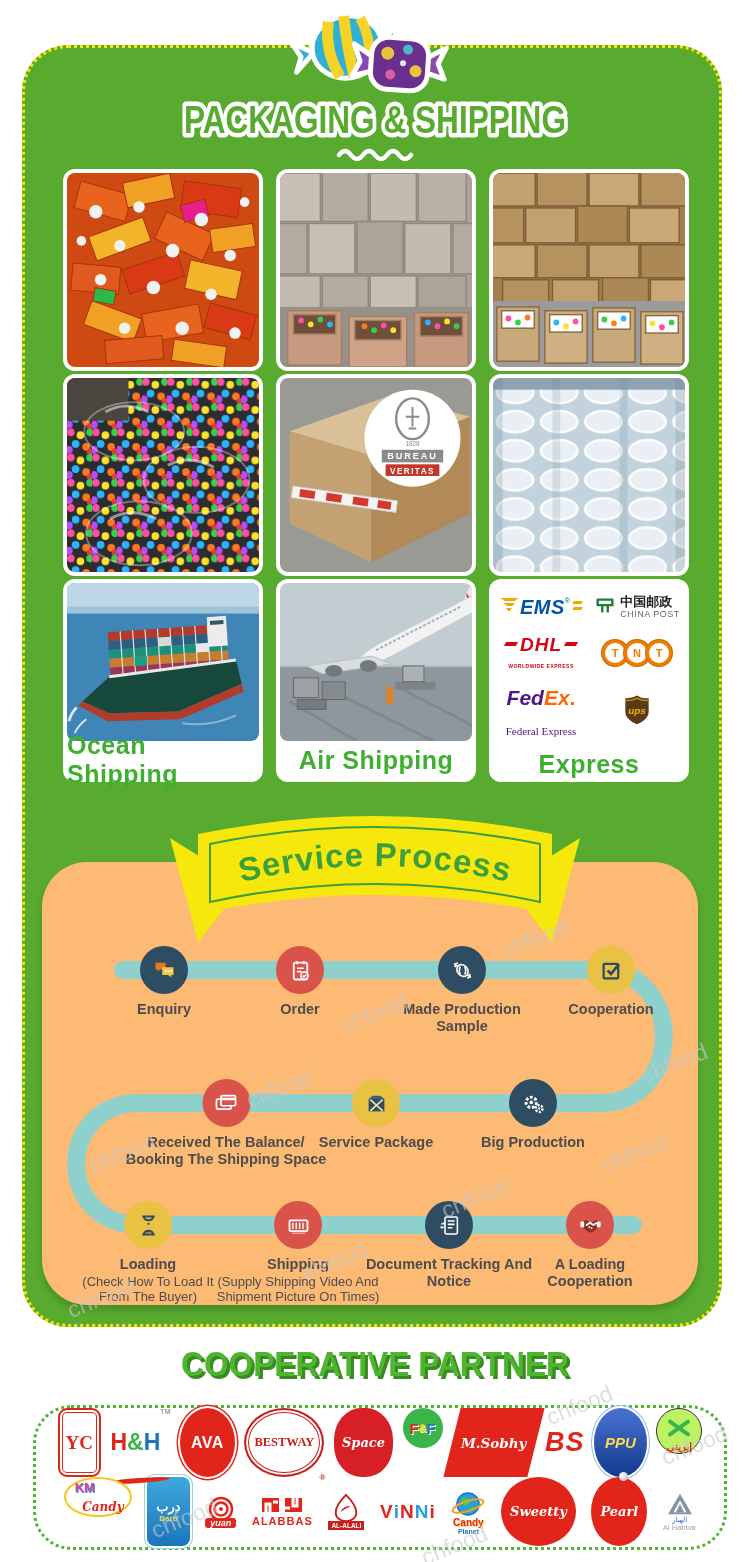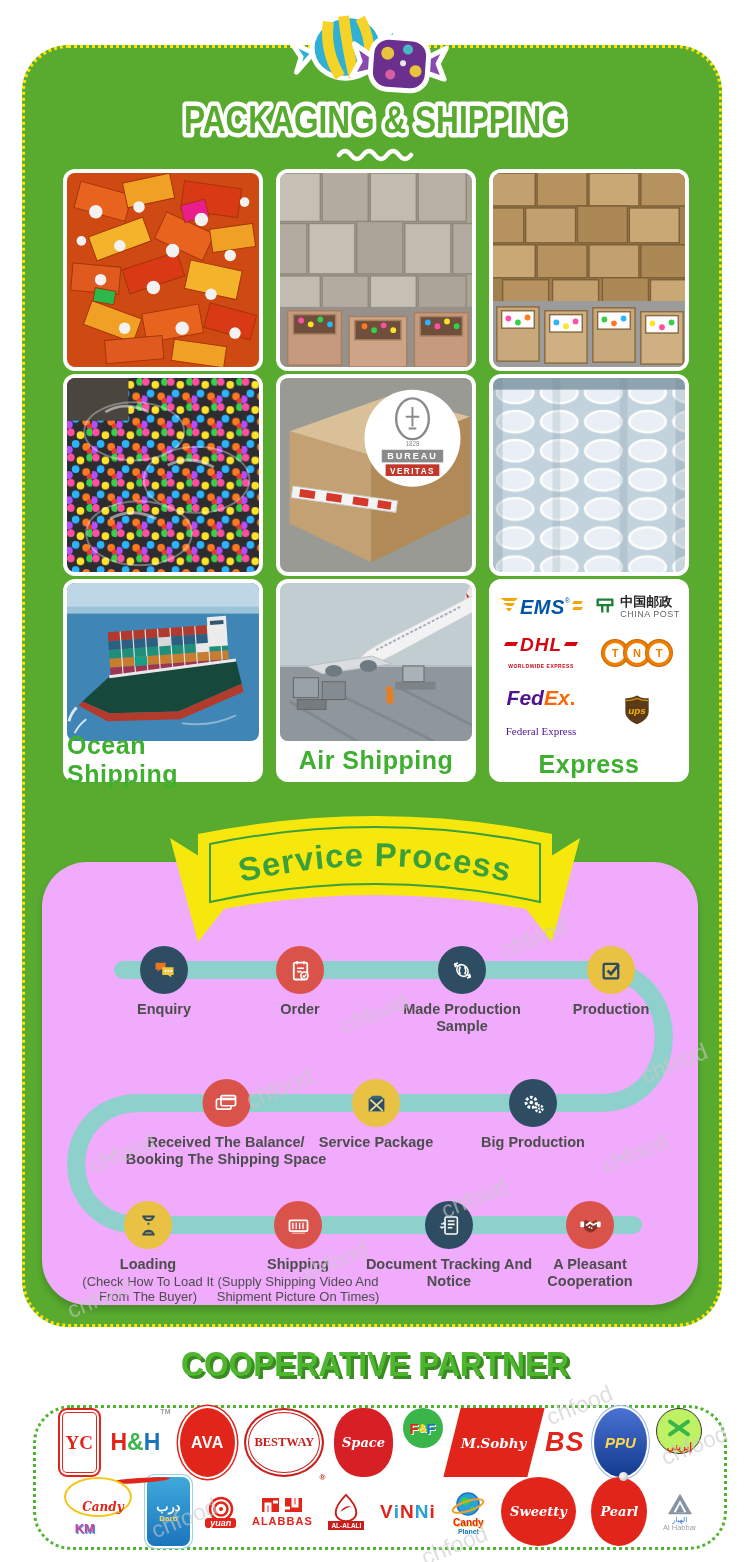--- a/index.html
+++ b/index.html
@@ -46,21 +46,21 @@
       background:#fff;box-shadow:0 0 0 1px #c96a00;}
   .tc + .tc{margin-left:-4px;}
   .fedex{text-align:center;line-height:1;}
   .fe1{color:#4d148c;font-style:italic;font-weight:bold;font-size:21px;}
   .fe2{color:#ff6600;font-style:italic;font-weight:bold;font-size:21px;}
   .fe3{color:#ff6600;font-weight:bold;font-size:21px;}
   .fes{display:block;font-size:11px;color:#4d148c;font-family:"Liberation Serif",serif;margin-top:18px;}
   
   .ribbon{position:absolute;left:168px;top:796px;width:414px;height:148px;z-index:6;}
   
-  .card{position:absolute;left:42px;top:862px;width:656px;height:443px;background:#f0abfc;
+  .card{position:absolute;left:42px;top:862px;width:656px;height:443px;background:#fdba74;
         border-radius:45px;z-index:2;box-shadow:0 5px 7px rgba(0,0,0,.18);}
   .path-svg{position:absolute;left:0;top:0;width:656px;height:443px;}
   .step{position:absolute;transform:translateX(-50%);display:flex;flex-direction:column;
         align-items:center;text-align:center;z-index:3;}
   .dot{width:48px;height:48px;border-radius:50%;display:flex;align-items:center;justify-content:center;}
   .dot svg{width:27px;height:27px;}
   .navy{background:#2e4d62;} .red{background:#d9534a;} .gold{background:#e9c243;}
   .slabel{font-size:14.5px;font-weight:bold;color:#4d4d4d;line-height:1.15;margin-top:7px;}
   .ssub{font-size:13px;color:#4d4d4d;line-height:1.15;margin-top:2px;}
   
@@ -97,21 +97,21 @@
       font-size:27px;letter-spacing:1px;}
   .ppu{background:linear-gradient(#4a72d4,#123a8c);color:#ffd84d;font-style:italic;font-weight:bold;
        font-size:15px;border-radius:50%;padding:7px 11px;box-shadow:0 0 0 2px #fff,0 0 0 3px #9db6e8;}
   .irbini{width:44px;height:44px;border-radius:50%;border:1.5px solid #333;background:#bef264;position:relative;}
   .irbini .x1,.irbini .x2{position:absolute;left:9px;top:17px;width:26px;height:4px;background:#3ab54a;border-radius:2px;}
   .irbini .x1{transform:rotate(35deg);} .irbini .x2{transform:rotate(-35deg);}
   .irbini .ar{position:absolute;bottom:1px;width:100%;text-align:center;color:#e1251b;
               font-size:10px;font-weight:bold;}
   .kmcandy{position:relative;width:64px;height:36px;border:2.5px solid #f5c518;border-radius:50%;background:#fff;}
   .kmcandy .km{position:absolute;top:1px;left:9px;font-weight:bold;font-size:13px;color:#d63fa0;
-               text-shadow:1px 1px 0 #2a9fd8;margin-top:41px;}
+               text-shadow:1px 1px 0 #2a9fd8;}
   .kmcandy .cd{position:absolute;bottom:1px;right:6px;color:#e1251b;font-family:"DejaVu Serif",serif;
                font-style:italic;font-weight:bold;font-size:12px;}
   .darb{background:linear-gradient(#3fa9db,#1b75bc);border-radius:8px;padding:4px 9px;text-align:center;
         box-shadow:0 0 0 2px #fff,0 0 0 3px #9dd0ea;}
   .darb .dar{display:block;color:#fff;font-size:13px;font-weight:bold;line-height:1.1;}
   .darb .den{display:block;color:#ffd84d;font-size:8px;font-weight:bold;}
   .yuan .t{background:#e1251b;color:#fff;font-style:italic;font-size:9px;padding:0 5px;
            border-radius:3px;margin-top:-7px;font-weight:bold;z-index:1;}
   .alabbas .al{color:#e1251b;font-weight:bold;font-size:11px;letter-spacing:1px;margin-top:1px;}
   .alalali .bx{background:#c81f1b;color:#fff;font-size:6.5px;font-weight:bold;padding:1px 3px;margin-top:-2px;}
@@ -544,21 +544,21 @@
       <div class="slabel" style="width:150px">Made Production Sample</div>
     </div>
 
     <div class="step" style="left:569px;top:84px">
       <div class="dot gold">
         <svg viewBox="0 0 24 24" fill="none" stroke="#2e4d62" stroke-width="2">
             <rect x="5" y="6" width="13" height="13" rx="1"></rect>
             <path d="M8.5 12l3 3 7-8.5" stroke-width="2.4"></path>
           </svg>
       </div>
-      <div class="slabel" style="width:120px">Production</div>
+      <div class="slabel" style="width:120px">Cooperation</div>
     </div>
 
     <div class="step" style="left:184px;top:217px">
       <div class="dot red">
         <svg viewBox="0 0 24 24" fill="none" stroke="#fff" stroke-width="1.5">
             <rect x="3.5" y="8" width="13" height="9" rx="1.5"></rect>
             <rect x="7.5" y="5" width="13" height="9" rx="1.5" fill="#d9534a"></rect>
             <path d="M7.5 8h13" stroke-width="2.2"></path>
           </svg>
       </div>
@@ -628,21 +628,21 @@
       <div class="dot red">
         <svg viewBox="0 0 24 24">
             <path d="M4 9.5L8 7l4.5 2.5L17 7l3.5 2.5-2 4.5-3.5 3-3.5 1.5-3.5-2-2.5-3z" fill="#8c2f26"></path>
             <path d="M8.5 11.5l3-2 3 2 2.5-1.5" stroke="#fff" stroke-width="1.6" fill="none" stroke-linecap="round"></path>
             <rect x="3" y="8.5" width="3.4" height="5" rx=".8" fill="#fff"></rect>
             <rect x="17.6" y="8.5" width="3.4" height="5" rx=".8" fill="#fff"></rect>
             <circle cx="11" cy="13.5" r=".8" fill="#fff"></circle>
             <circle cx="13" cy="14.3" r=".8" fill="#fff"></circle>
           </svg>
       </div>
-      <div class="slabel" style="width:130px">A Pleasant Cooperation</div>
+      <div class="slabel" style="width:130px">A Loading Cooperation</div>
     </div>
   </div>
 
   <svg class="ptitle-svg" viewBox="0 0 750 52">
     <text x="378" y="39" text-anchor="middle" textLength="388" lengthAdjust="spacingAndGlyphs" font-size="35" font-weight="bold" fill="#3a8a22">COOPERATIVE PARTNER</text>
     <text x="375" y="36" text-anchor="middle" textLength="388" lengthAdjust="spacingAndGlyphs" font-size="35" font-weight="bold" fill="#4db52e">COOPERATIVE PARTNER</text>
   </svg>
 
   <div class="pbox">
     <div class="prow">

